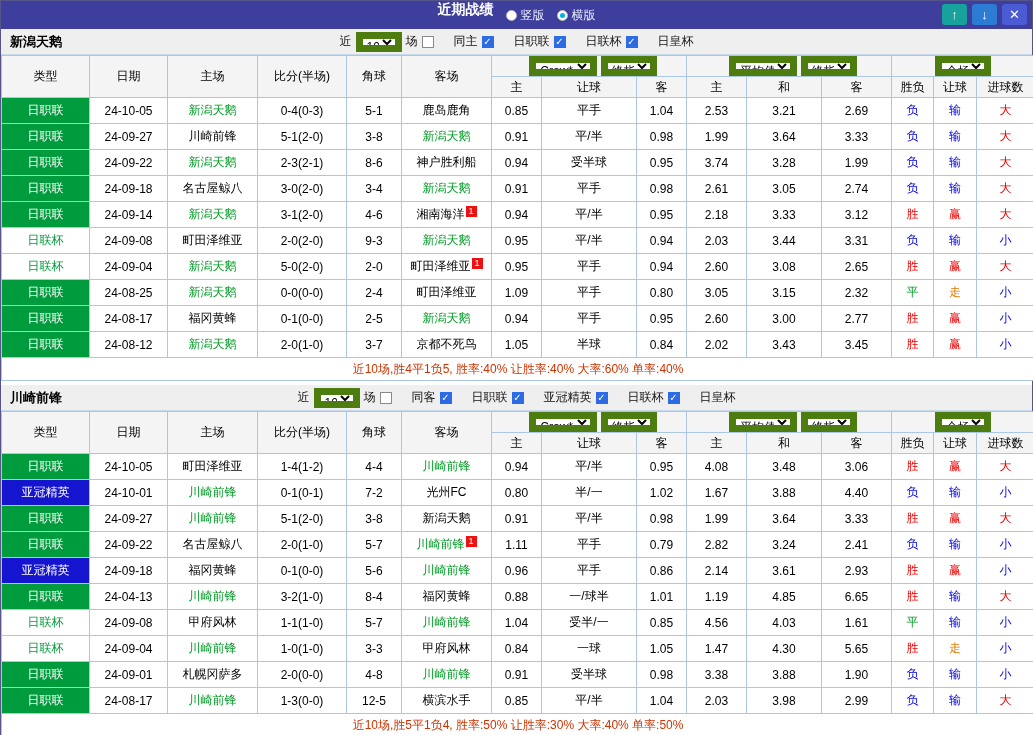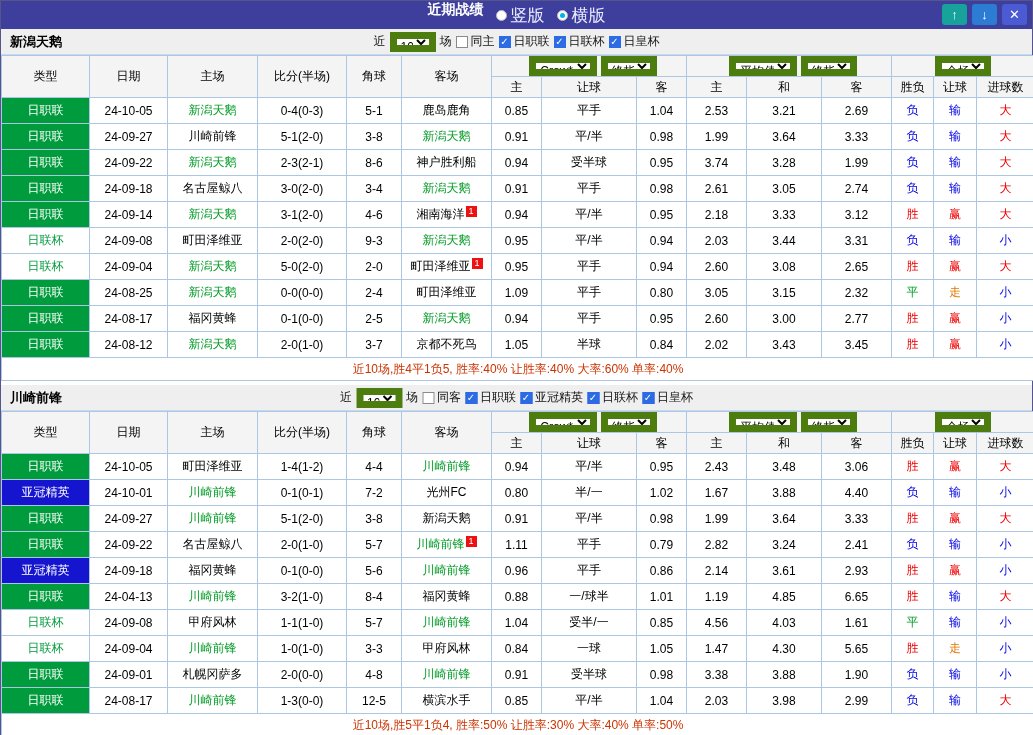--- a/index.html
+++ b/index.html
@@ -4,42 +4,42 @@
 <style>
   * { margin:0; padding:0; box-sizing:border-box; }
   body { width:1033px; background:#fff; font-family:"Liberation Sans", sans-serif; }
   .page { width:1033px; border:1px solid #55558c; background:#fff; }
 
   
   .titlebar { height:28px; background:#3e3e9d; position:relative; display:flex; align-items:center; }
   .tb-center { position:absolute; left:50%; top:0; height:100%; transform:translateX(-50%);
                display:flex; gap:12px; }
   .tb-title { font-size:14px; font-weight:bold; color:#fff; white-space:nowrap; }
-  .radio { display:inline-flex; align-items:center; gap:4px; font-size:17px; color:#e8ecff; cursor:pointer; white-space:nowrap; }
+  .radio { display:inline-flex; align-items:center; gap:4px; font-size:12px; color:#e8ecff; cursor:pointer; white-space:nowrap; }
   .rdot { width:11px; height:11px; border-radius:50%; background:#fff; border:1px solid #bbb; position:relative; display:inline-block; }
   .rdot.sel::after { content:""; position:absolute; left:2px; top:2px; width:5px; height:5px; border-radius:50%; background:#00b4e6; }
   .tb-btns { position:absolute; right:5px; top:3px; display:flex; gap:5px; }
   .tb-btn { width:25px; height:21px; border-radius:3px; display:flex; align-items:center; justify-content:center;
             color:#fff; font-size:13px; cursor:pointer; }
   .tb-btn.up { background:#17a39b; }
   .tb-btn.down { background:#2d7cd4; }
   .tb-btn.close { background:#4a5bd4; }
 
   
   .section + .section { margin-top:4px; }
   .sec-head { height:26px; background:#efefef; border-bottom:1px solid #c9d9ec; position:relative;
               display:flex; align-items:center; padding-left:9px; }
   .sec-team { font-size:13px; font-weight:bold; color:#000; }
   .filters { position:absolute; left:50%; transform:translateX(-50%); display:flex; align-items:center;
              gap:4px; font-size:12px; color:#111; white-space:nowrap; }
   select { font-family:inherit; font-size:12px; height:20px; border:7px solid #4d7c0f; background:#fff; color:#000; }
   .sel-count { width:46px; }
   .sel-mid { width:68px;margin-left:8px; }
   .sel-sm { width:56px; }
-  .chk { display:inline-flex; align-items:center; gap:3px; cursor:pointer; }
+  .chk { display:inline-flex; align-items:center; gap:20px; cursor:pointer; }
   .box { width:12px; height:12px; border:1px solid #8a8a8a; background:#fff; display:inline-flex;
          align-items:center; justify-content:center; font-size:10px; line-height:1; color:#fff; }
   .box.checked { background:#2c6be4; border-color:#2c6be4; }
 
   
   .stats { width:100%; border-collapse:collapse; table-layout:fixed; font-size:12px; }
   .stats th, .stats td { border:1px solid #abc7e3; text-align:center; white-space:nowrap; overflow:hidden; padding:0 1px; }
   .stats thead th { background:#f4f4f4; font-weight:normal; color:#000; height:21px; }
   .stats tbody td { height:26px; background:#fff; color:#000; }
   .selcell select { vertical-align:middle; }
@@ -430,21 +430,21 @@
           <tr>
             <td class="c-lg lg-green">日职联</td>
             <td class="c-date">24-10-05</td>
             <td class="c-team">町田泽维亚</td>
             <td class="c-score">1-4(1-2)</td>
             <td class="c-corner">4-4</td>
             <td class="c-team focus">川崎前锋</td>
             <td>0.94</td>
             <td>平/半</td>
             <td>0.95</td>
-            <td>2.43</td>
+            <td>4.08</td>
             <td>3.48</td>
             <td>3.06</td>
             <td class="res red">胜</td>
             <td class="res red">赢</td>
             <td class="res red">大</td>
           </tr>
           <tr>
             <td class="c-lg lg-blue">亚冠精英</td>
             <td class="c-date">24-10-01</td>
             <td class="c-team focus">川崎前锋</td>

